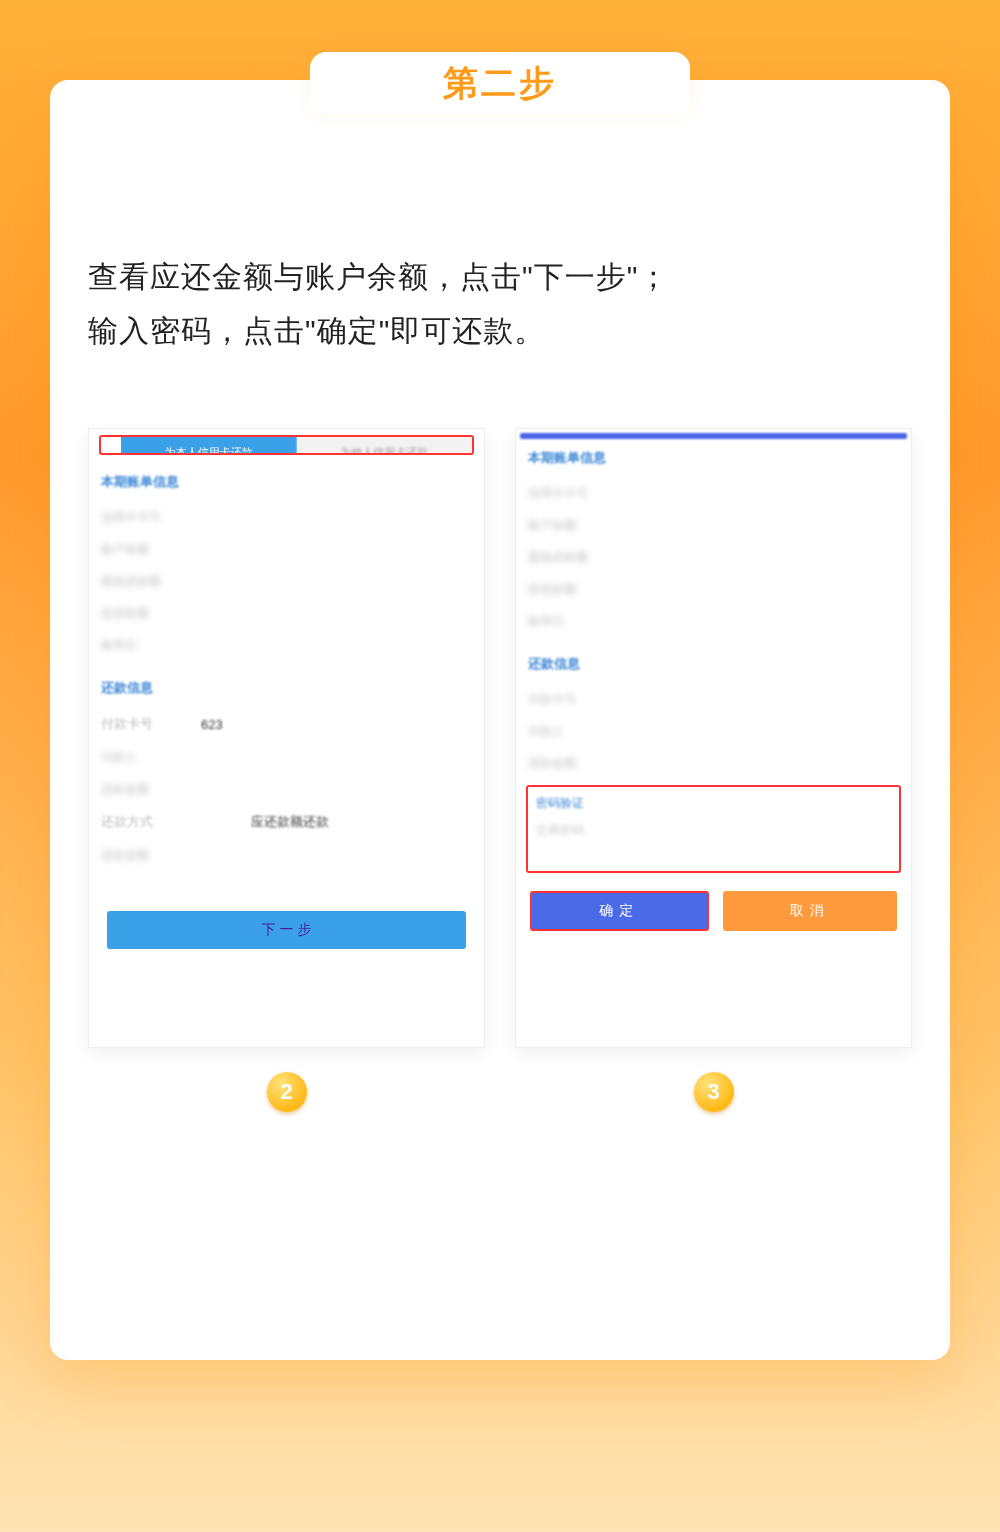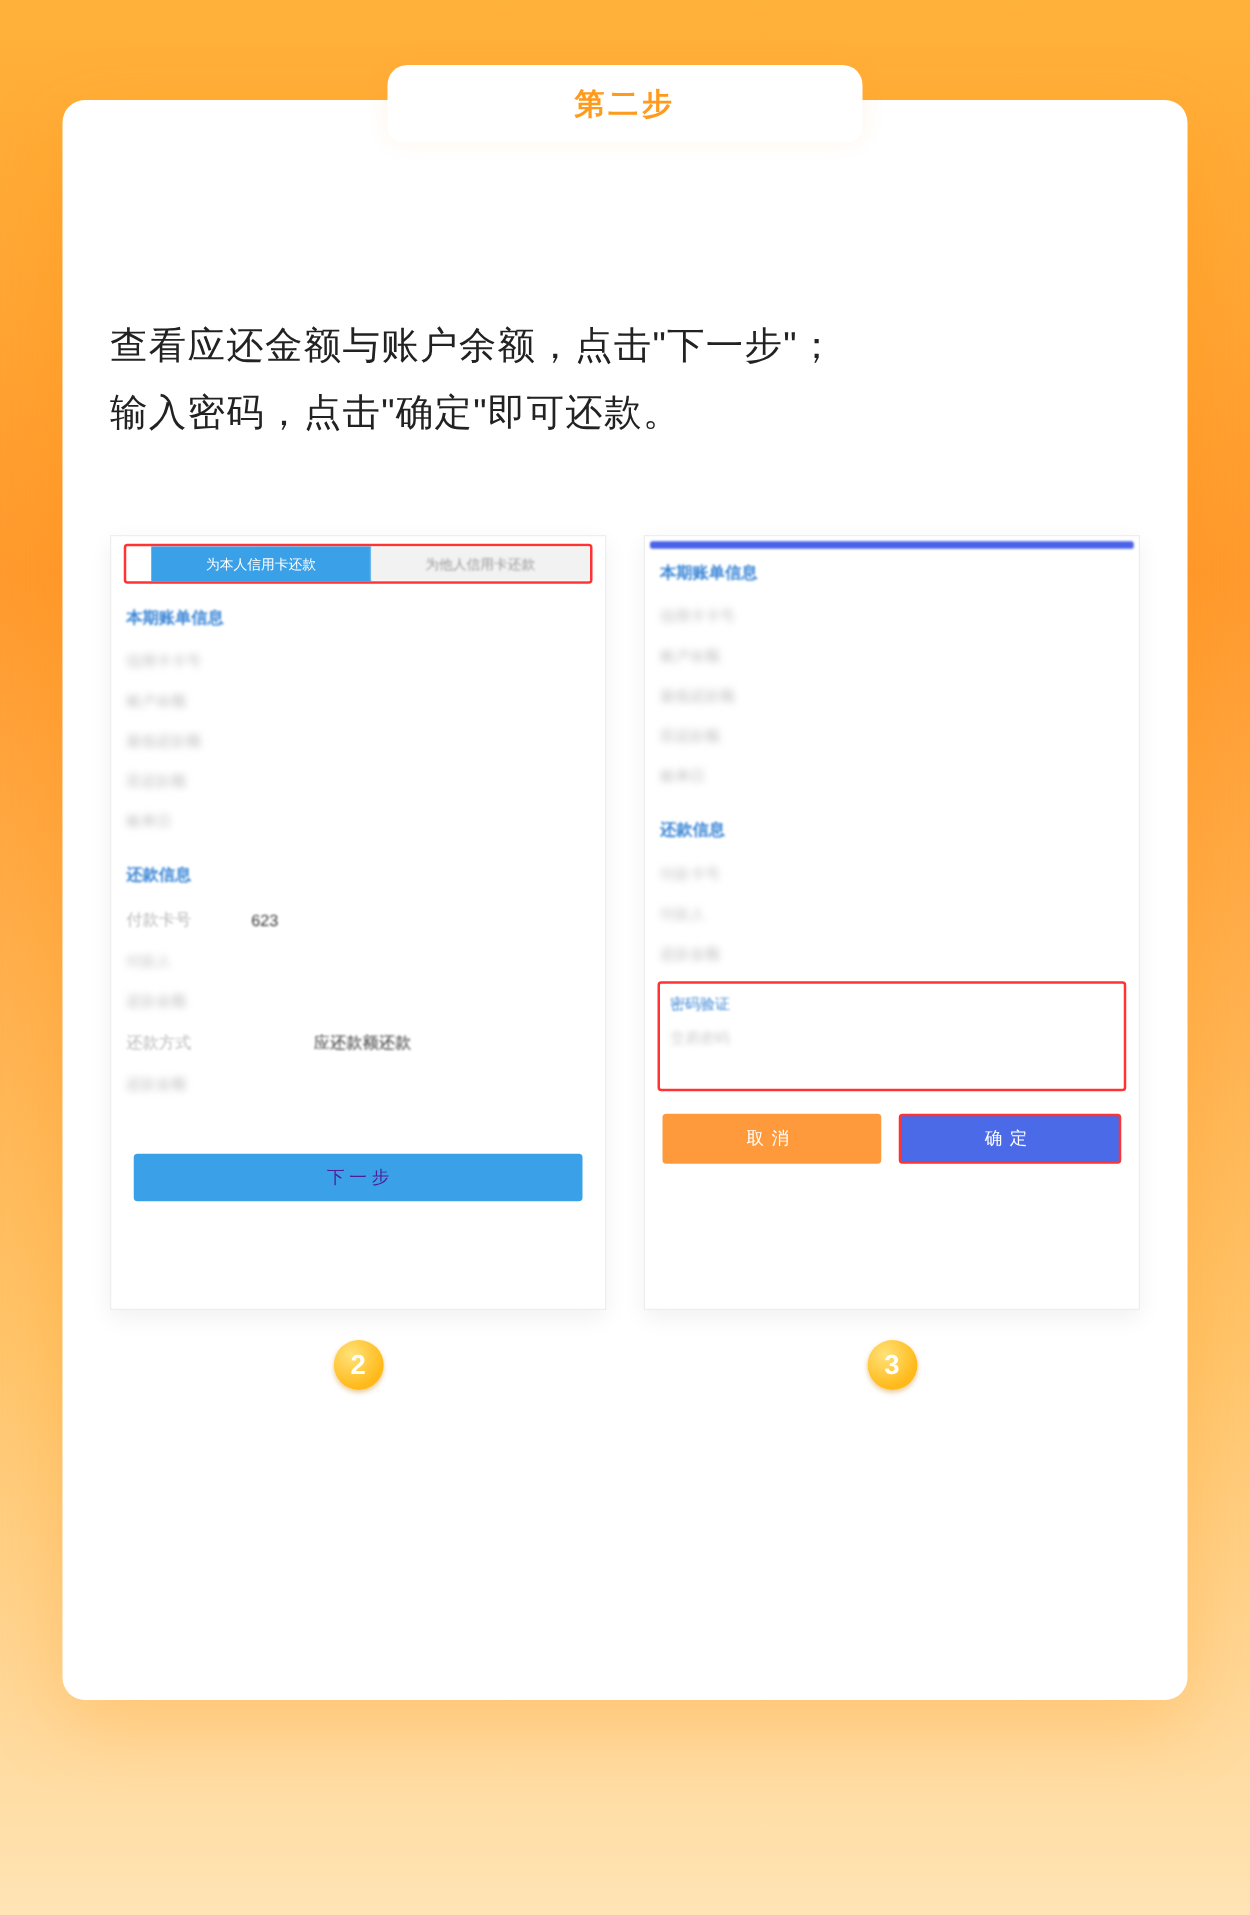--- a/index.html
+++ b/index.html
@@ -28,21 +28,21 @@
     width: 380px;
     height: 62px;
     background: #fff;
     border-radius: 16px 16px 12px 12px;
     display: flex;
     align-items: center;
     justify-content: center;
     box-shadow: 0 -2px 18px rgba(255,160,40,0.12);
   }
   .tab-ribbon span {
-    font-size: 24px;
+    font-size: 35px;
     font-weight: 600;
     letter-spacing: 3px;
     color: #ff9a1a;
   }
   .desc {
     margin-top: 120px;
     font-size: 30px;
     line-height: 54px;
     color: #222;
     letter-spacing: 1px;
@@ -62,21 +62,21 @@
     overflow: hidden;
   }
 
   
   .ph-tabs {
     display: flex;
     margin: 6px 10px 0;
     border: 2px solid #f33;
     border-radius: 3px;
     overflow: hidden;
-    height: 32px;
+    height: 20px;
     padding-left: 20px;
   }
   .ph-tab { flex: 1; text-align: center; font-size: 11px; line-height: 30px; }
   .ph-tab.active { background: #3aa0e8; color: #fff; }
   .ph-tab.inactive { background: #f2f2f2; color: #999; filter: blur(1px); }
   .sec-title { color: #3a86d6; font-size: 13px; font-weight: 600; margin: 18px 12px 10px; filter: blur(1px); }
   .blur-row { margin: 0 12px; height: 32px; display: flex; align-items: center; justify-content: space-between; filter: blur(3px); color: #bbb; font-size: 12px; }
   .blur-row .lbl { width: 80px; }
   .blur-row .val { flex: 1; text-align: right; color: #888; }
   .row-clear { margin: 0 12px; height: 34px; display: flex; align-items: center; font-size: 13px; filter: blur(1px); }
@@ -200,22 +200,22 @@
       <div class="blur-row">
           <span class="lbl">还款金额</span>
         </div>
 
       <div class="pw-box">
         <div class="pw-title">密码验证</div>
         <div class="pw-field">交易密码</div>
       </div>
 
       <div class="btn-row">
+        <div class="btn confirm">确定</div>
         <div class="btn cancel">取消</div>
-        <div class="btn confirm">确定</div>
       </div>
     </div>
   </div>
 
   <div class="badges">
     <div class="badge-wrap">
       <div class="badge">2</div>
     </div>
     <div class="badge-wrap">
       <div class="badge">3</div>

